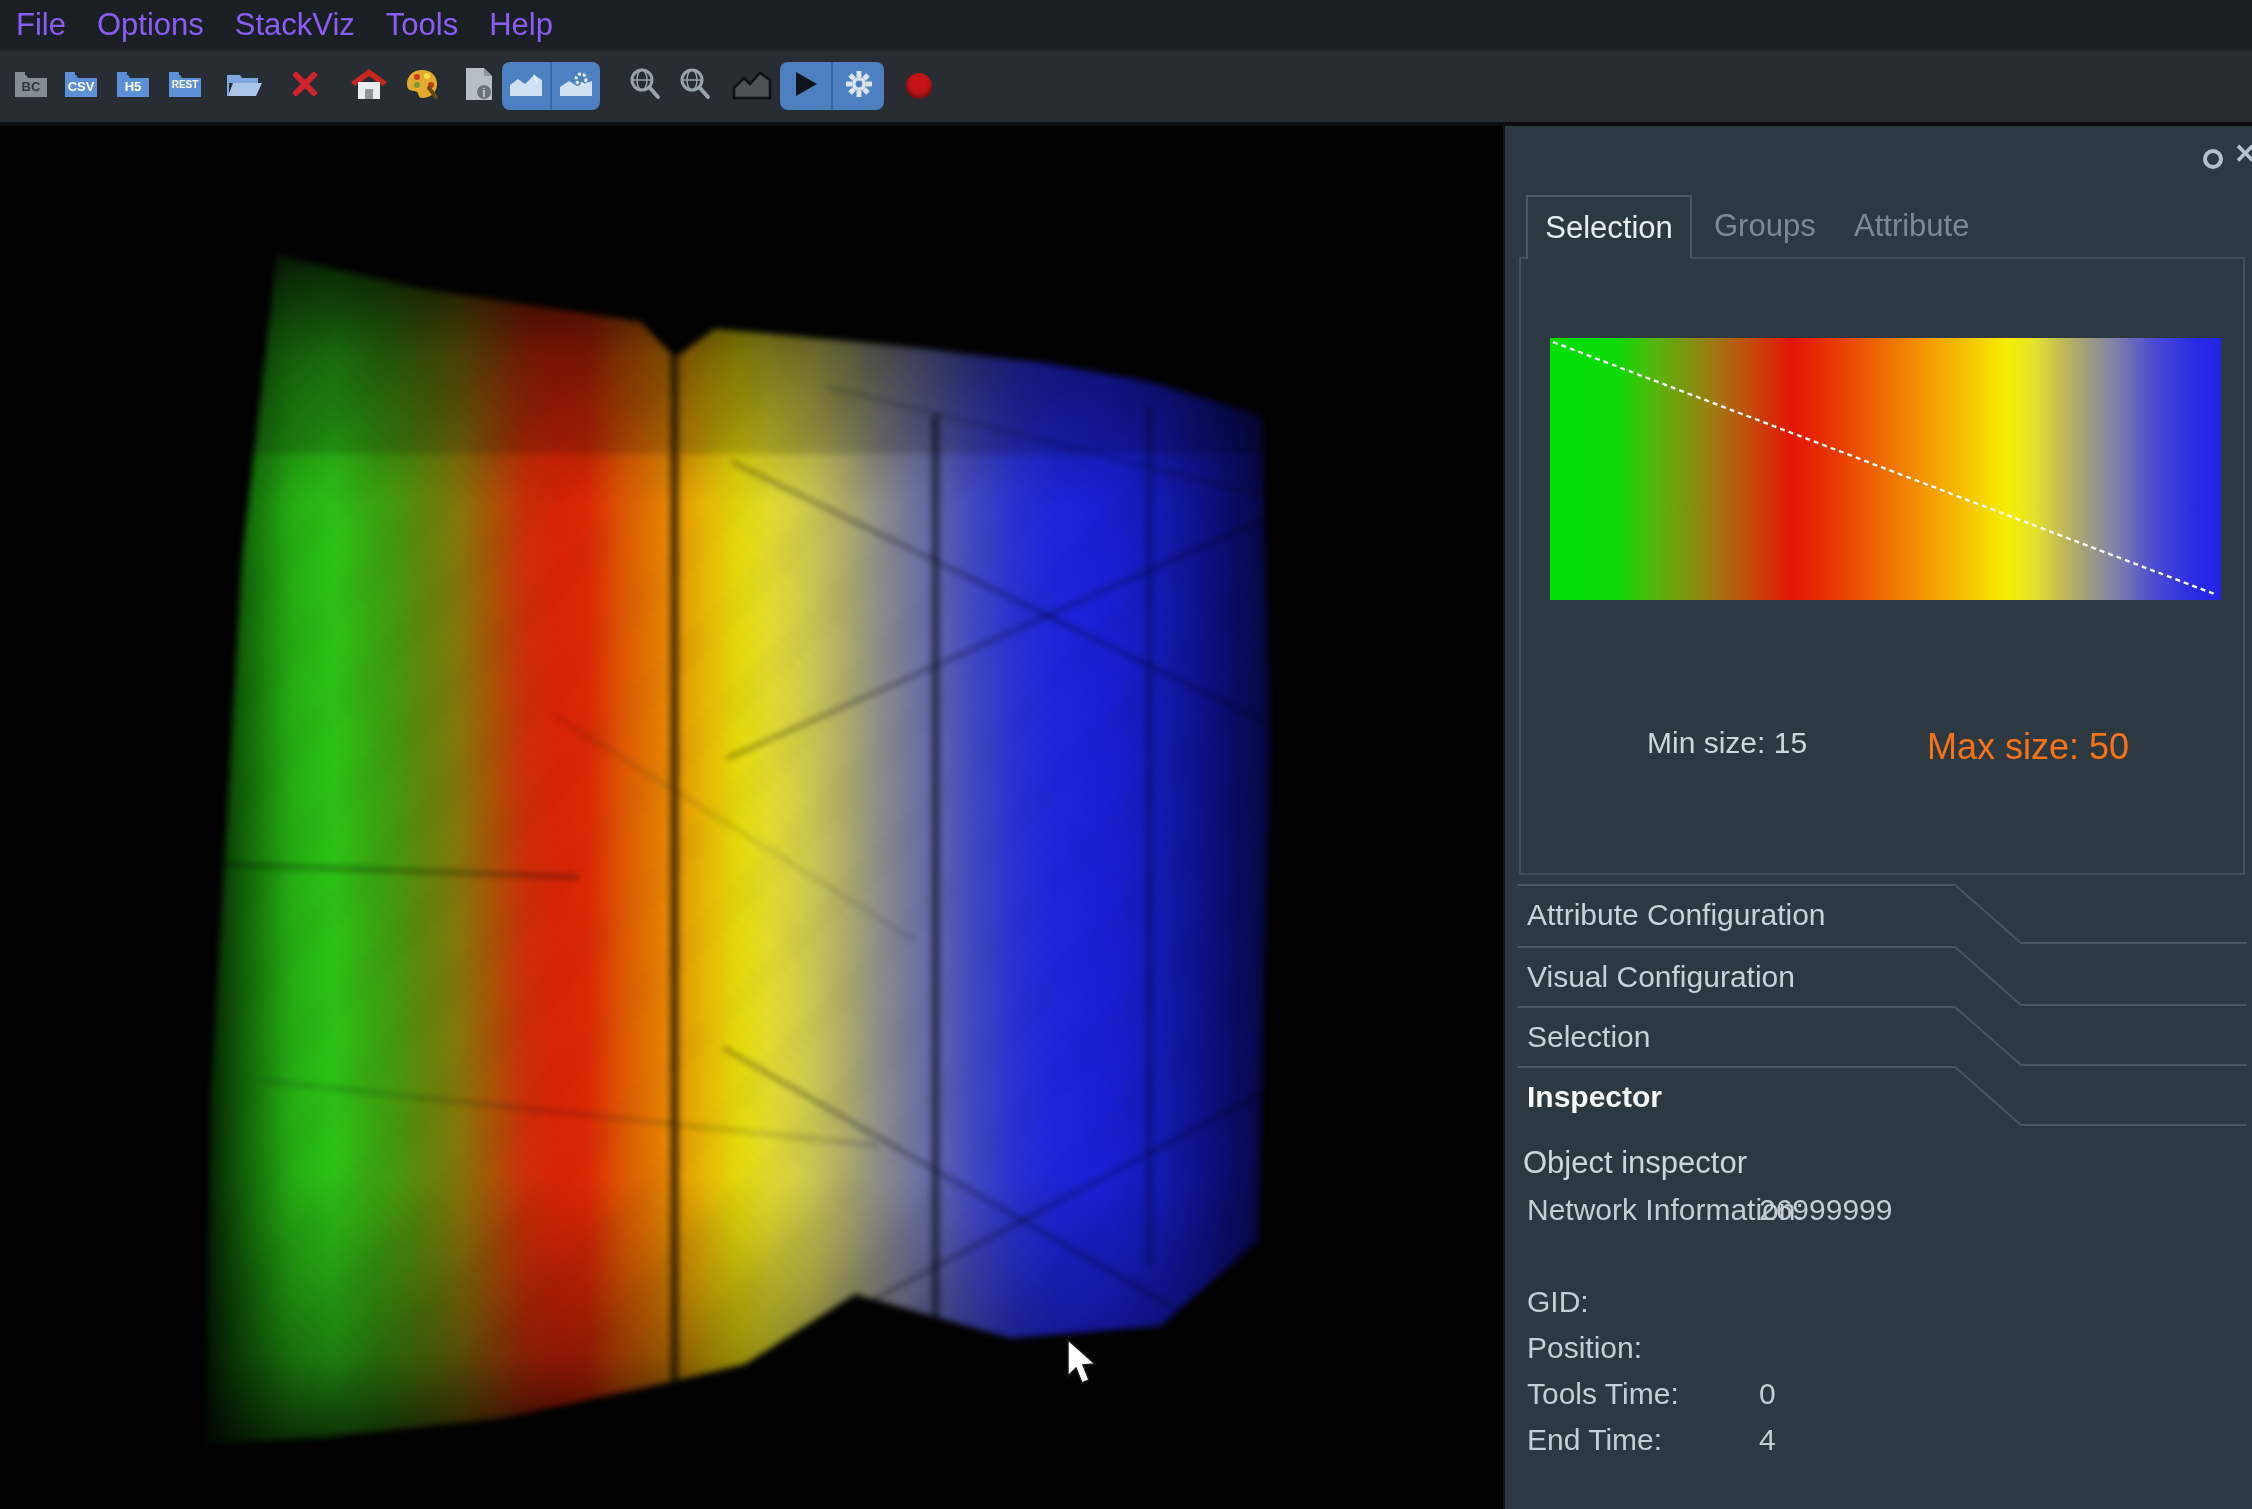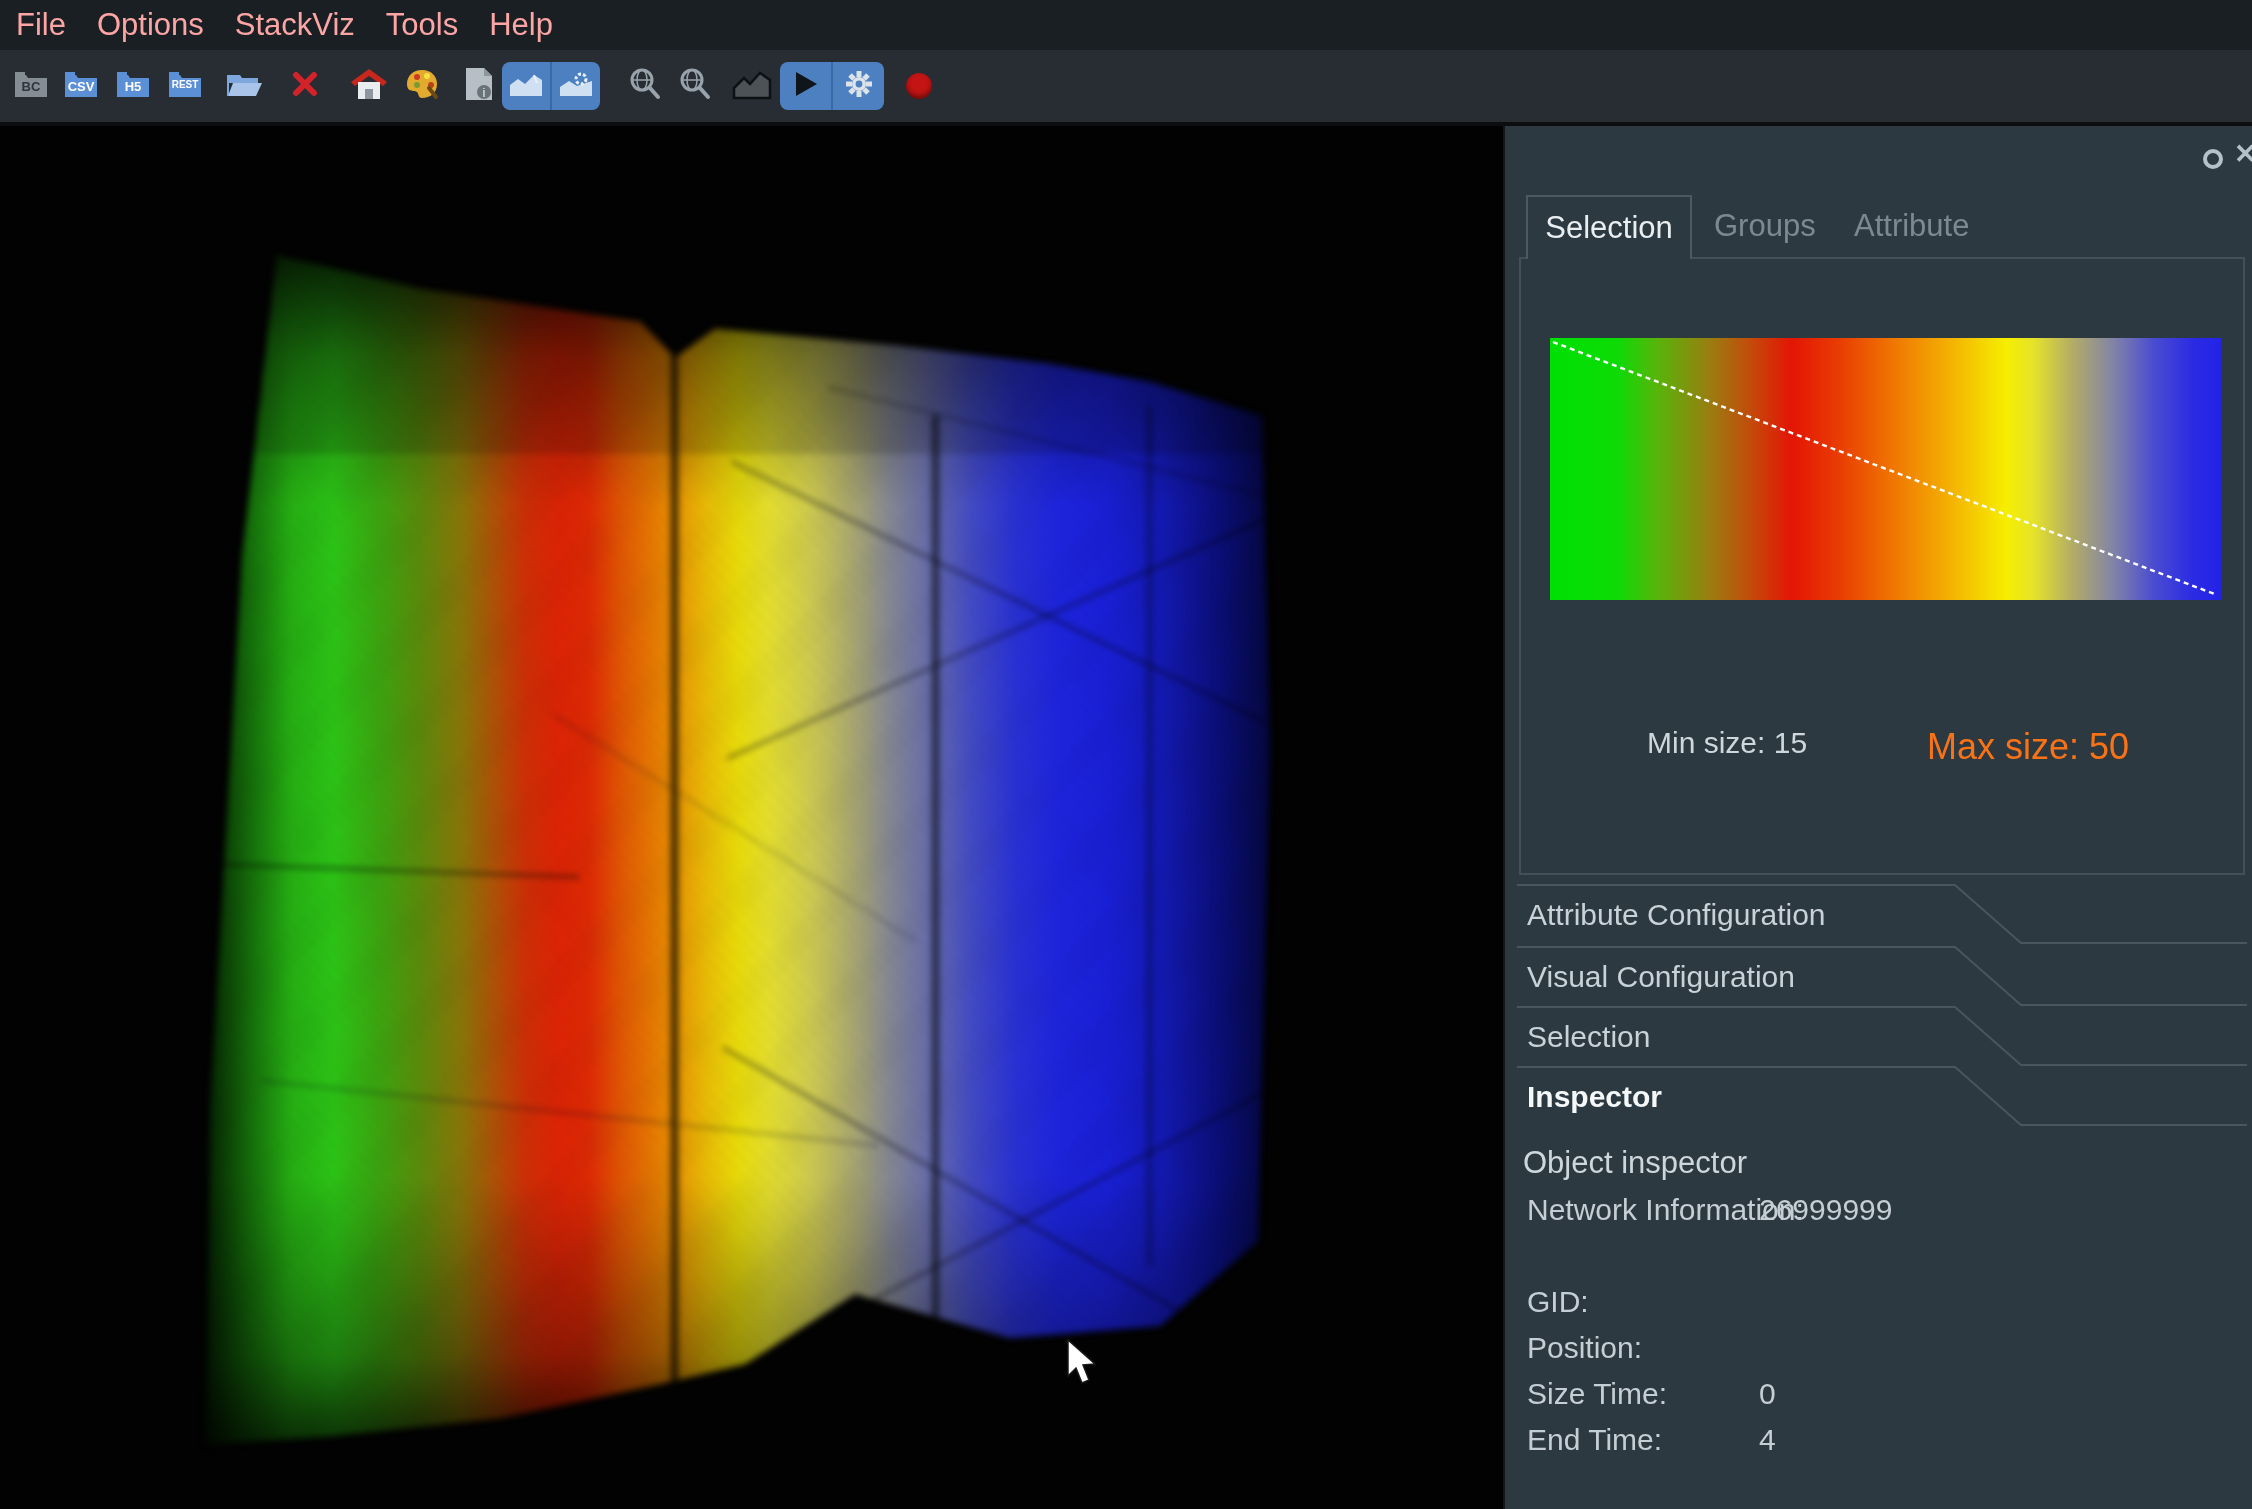--- a/index.html
+++ b/index.html
@@ -2,21 +2,21 @@
 <html><head>
 <meta charset="utf-8">
 <style>
   html,body{margin:0;padding:0;background:#000;}
   body{width:2252px;height:1509px;position:relative;overflow:hidden;
        font-family:"Liberation Sans",sans-serif;-webkit-font-smoothing:antialiased;}
 
   
   #menubar{position:absolute;left:0;top:0;width:2252px;height:50px;background:#1a1f23;
            display:flex;align-items:center;gap:31px;padding-left:16px;box-sizing:border-box;}
-  .menu-item{color:#fca5a5;font-size:31px;cursor:default;}
+  .menu-item{color:#8b5cf6;font-size:31px;cursor:default;}
 
   
   #toolbar{position:absolute;left:0;top:50px;width:2252px;height:72px;background:#272d33;}
   #toolbar::after{content:"";position:absolute;left:0;bottom:-4px;width:100%;height:4px;background:#0b0d0f;}
   .tbtn{position:absolute;top:18px;height:36px;display:flex;align-items:center;}
   .tgroup{position:absolute;top:12px;height:48px;background:#4d80c0;border-radius:8px;
           display:flex;align-items:center;}
   .tgroup .half{width:50%;height:100%;display:flex;align-items:center;justify-content:center;position:relative;}
   .tgroup .half + .half{border-left:2px solid #3a6aa6;}
   .rec-dot{width:26px;height:26px;border-radius:50%;background:#c41414;box-shadow:inset 0 -3px 5px rgba(0,0,0,.45);}
@@ -346,20 +346,20 @@
   </div>
   <div class="insp-row" style="top:1159px;">
     <span class="lbl">GID:</span>
     <span class="val" style="left:232px;"></span>
   </div>
   <div class="insp-row" style="top:1205px;">
     <span class="lbl">Position:</span>
     <span class="val" style="left:232px;"></span>
   </div>
   <div class="insp-row" style="top:1251px;">
-    <span class="lbl">Size Time:</span>
+    <span class="lbl">Tools Time:</span>
     <span class="val" style="left:232px;">0</span>
   </div>
   <div class="insp-row" style="top:1297px;">
     <span class="lbl">End Time:</span>
     <span class="val" style="left:232px;">4</span>
   </div>
 </div>
 
 </body></html>

